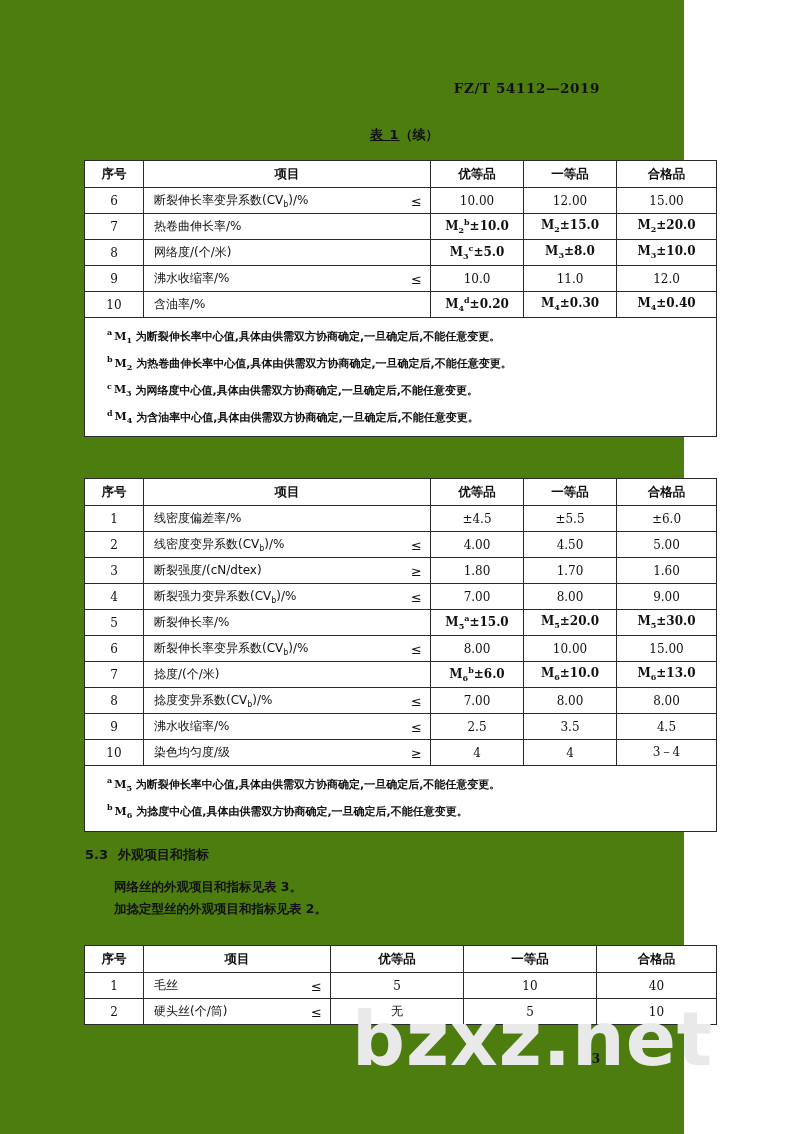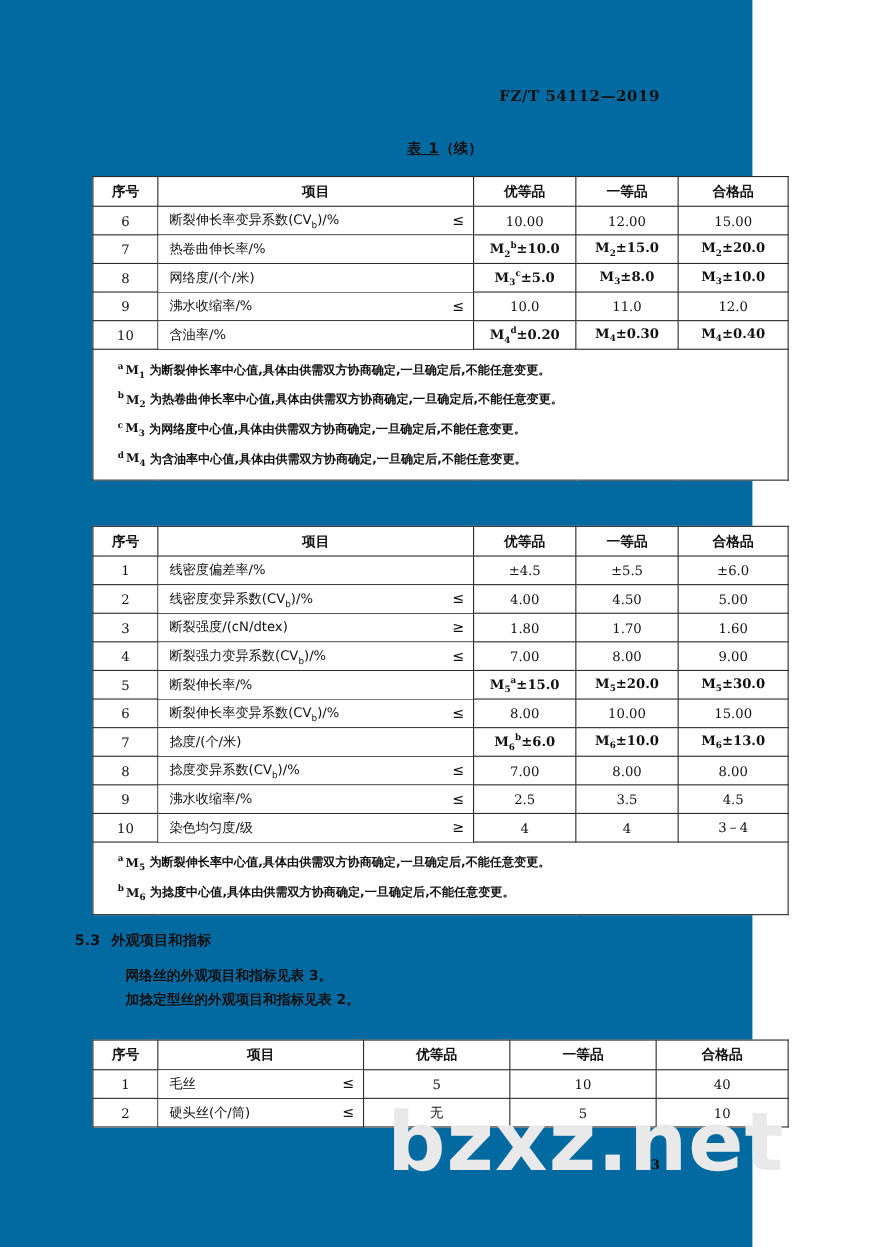--- a/index.html
+++ b/index.html
@@ -13,21 +13,21 @@
     position: relative;
     font-family: "DejaVu Sans", "Liberation Sans", sans-serif;
     color: #1a1a1a;
     overflow: hidden;
   }
   .page {
     position: absolute;
     left: 0; top: 0;
     width: 684px;
     height: 1134px;
-    background: #0369a1;
+    background: #4d7c0f;
   }
 
   
   .doc-header {
     position: absolute;
     right: 84px;
     top: 80px;
     font-family: "DejaVu Serif", "Liberation Serif", serif;
     font-weight: bold;
     font-size: 13.5px;
@@ -349,21 +349,21 @@
     <tfoot>
       <tr>
         <td class="foot-cell" colspan="5" id="t2-foot">
             <div class="foot-line"><span class="mk">a</span><span class="mv">M<sub style="font-size:8px">5</sub></span> <span>为断裂伸长率中心值,具体由供需双方协商确定,一旦确定后,不能任意变更。</span></div>
             <div class="foot-line"><span class="mk">b</span><span class="mv">M<sub style="font-size:8px">6</sub></span> <span>为捻度中心值,具体由供需双方协商确定,一旦确定后,不能任意变更。</span></div>
           </td>
       </tr>
     </tfoot>
   </table>
 
-  <div class="sec-head" style="left:68px; top:846px;text-align:center;">
+  <div class="sec-head" style="left:85px; top:846px;text-align:center;">
     <span class="sec-num">5.3</span><span>外观项目和指标</span>
   </div>
   <div class="body-para" style="left:114px; top:879px;">网络丝的外观项目和指标见表 3。</div>
   <div class="body-para" style="left:114px; top:901px;">加捻定型丝的外观项目和指标见表 2。</div>
 
 
   <table class="std-table" id="t3" style="left:84px; top:945px; width:632px;">
     <colgroup>
       <col style="width:59px">
         <col style="width:187px">

